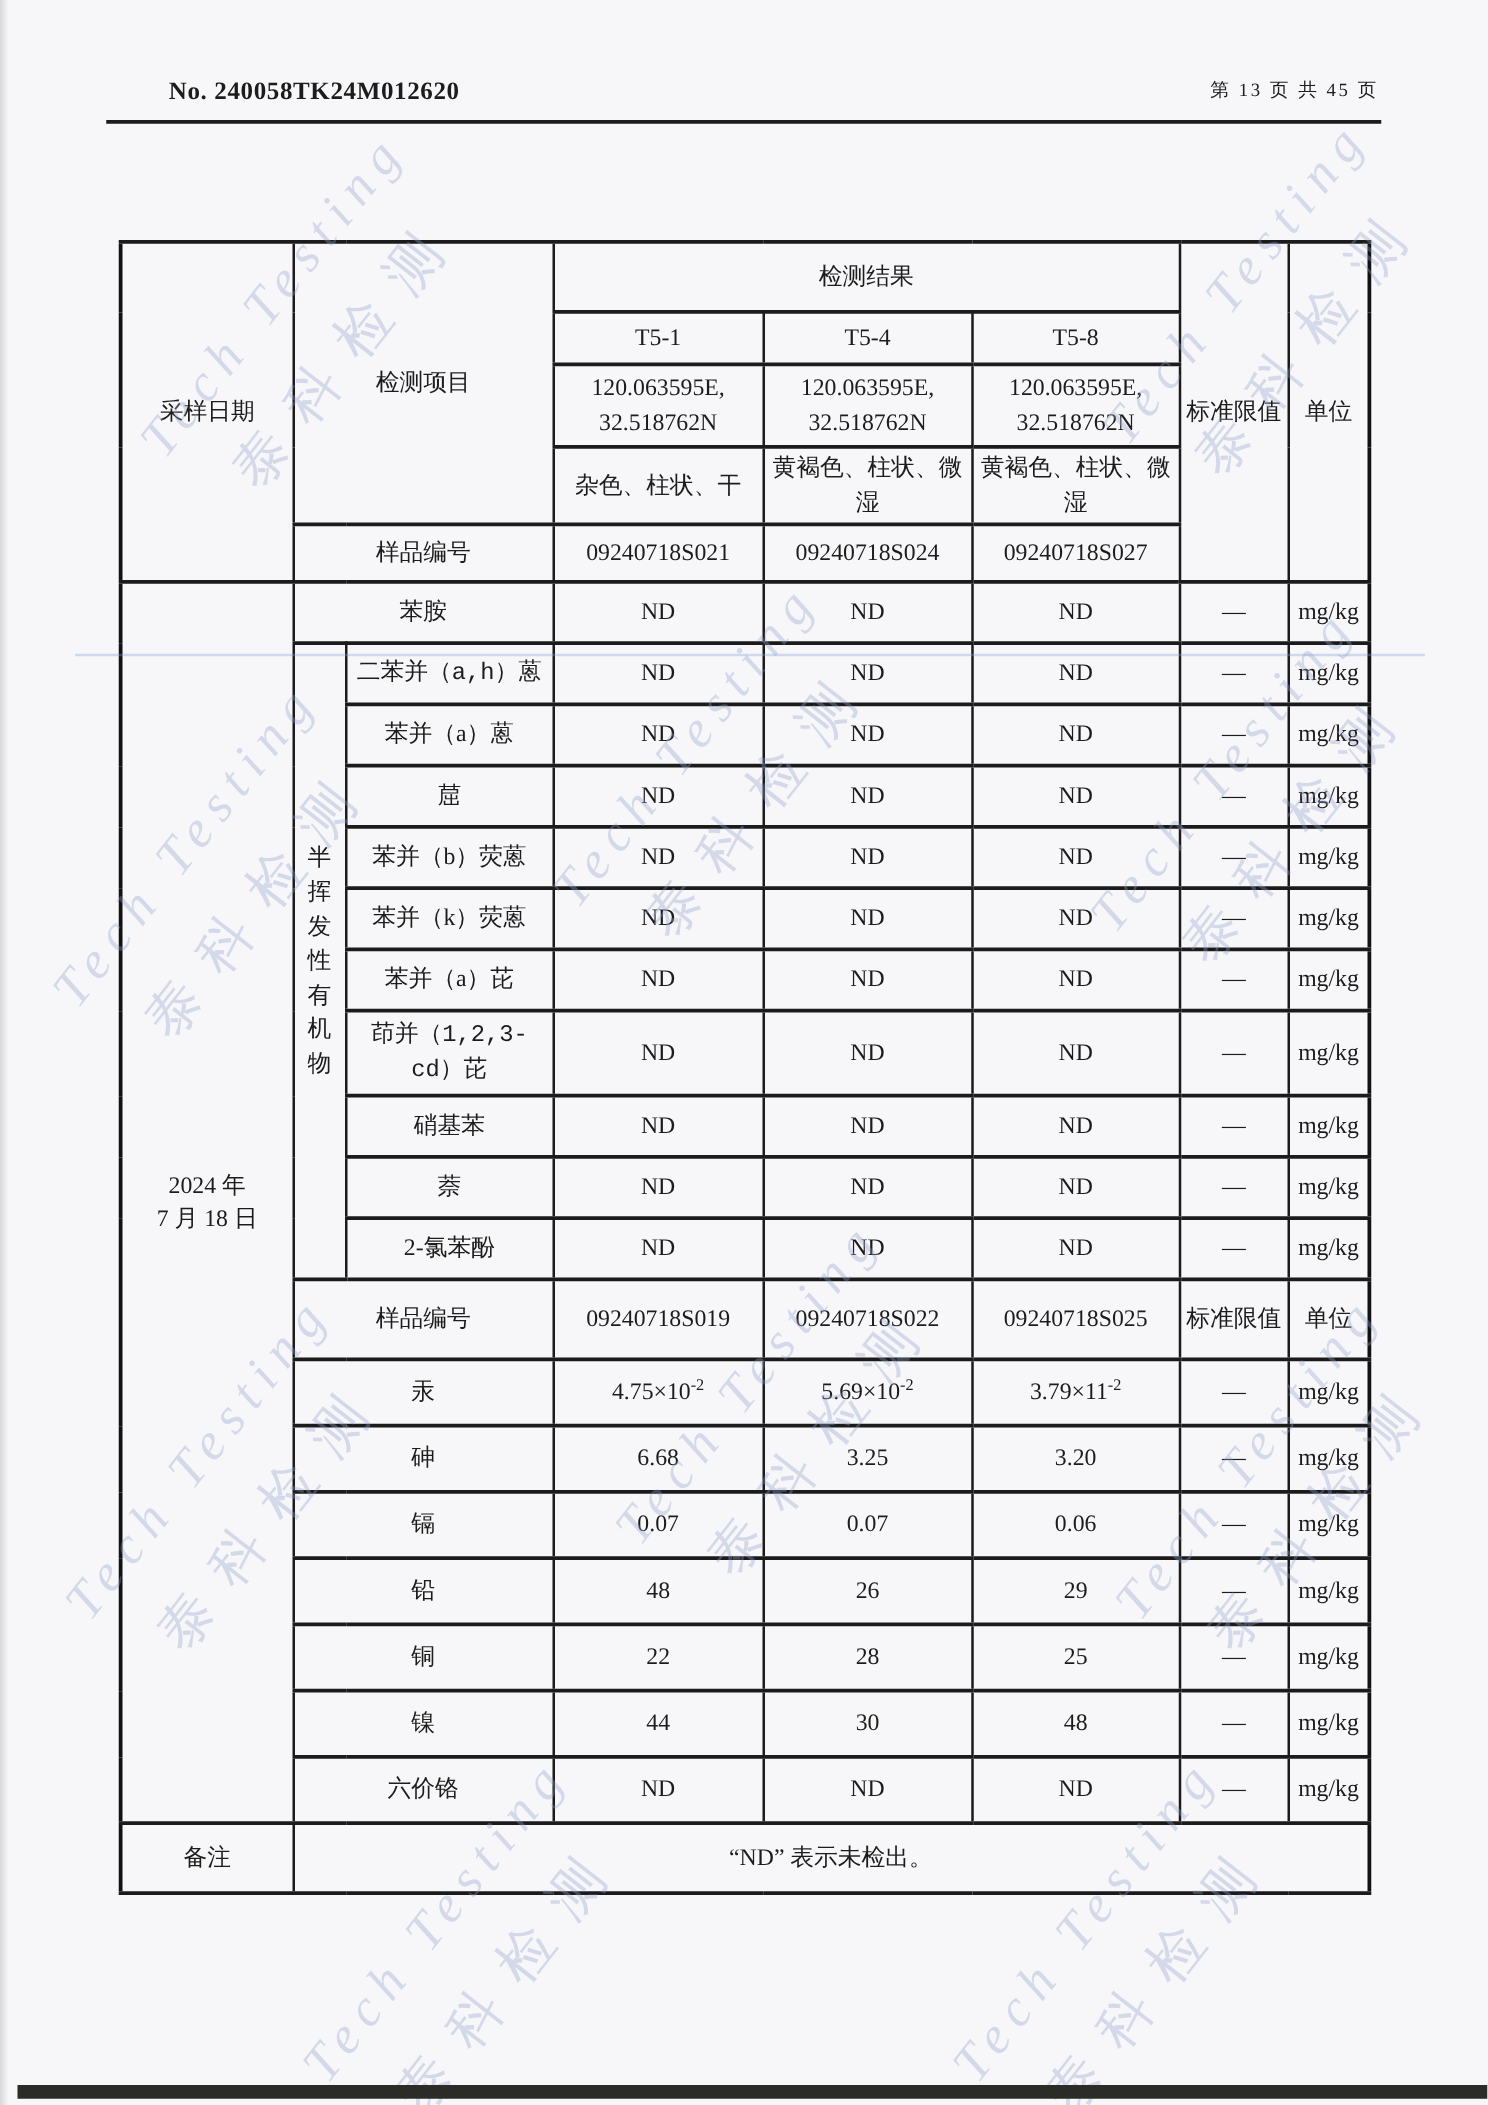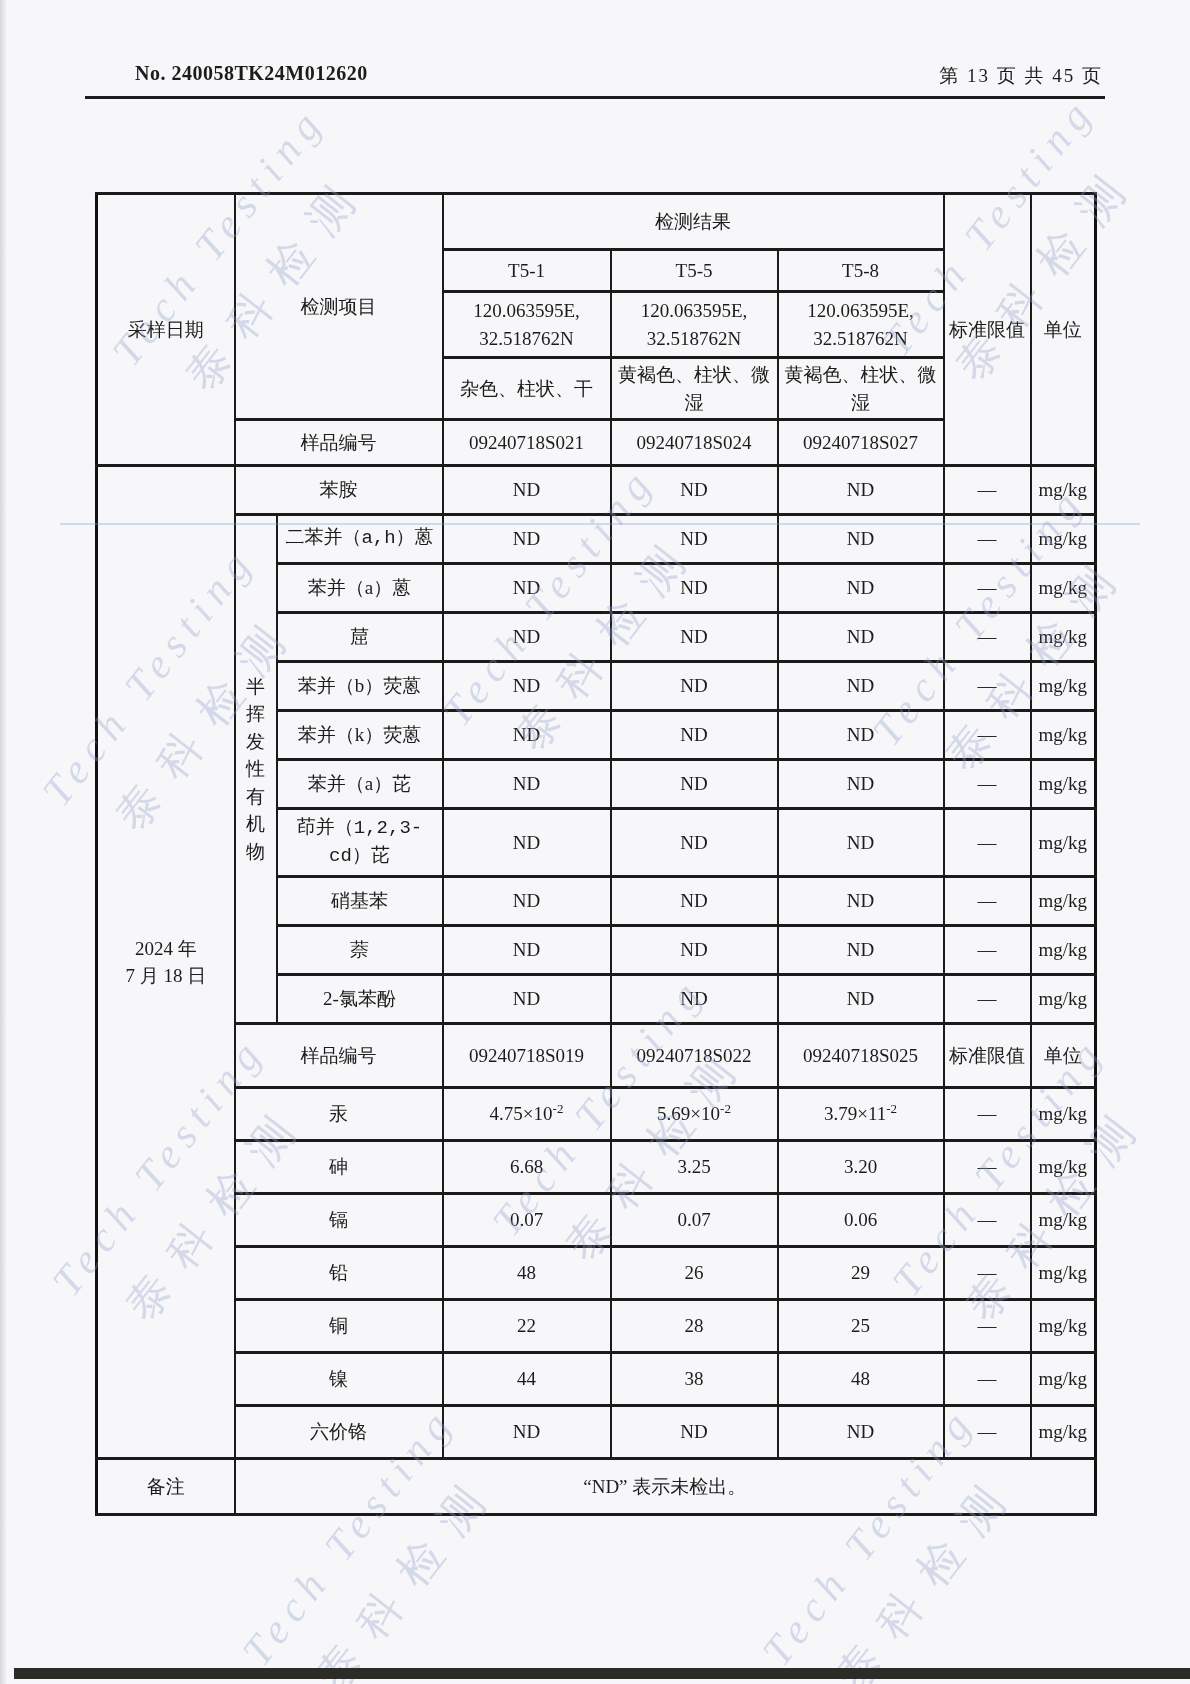--- a/index.html
+++ b/index.html
@@ -9,21 +9,21 @@
     position:relative;
     overflow:hidden;
     font-family:"Liberation Serif","DejaVu Serif",serif;
     color:#1c1c1c;
   }
   .page{position:absolute;inset:0;}
 
   
   .doc-header{position:absolute;top:60px;left:85px;width:1020px;height:40px;}
   .report-no{position:absolute;left:50px;top:2px;font-size:20px;font-weight:bold;letter-spacing:.5px;}
-  .page-info{position:absolute;right:2px;top:3px;font-size:19px;letter-spacing:2px;}
+  .page-info{position:absolute;right:2px;top:3px;font-size:15px;letter-spacing:2px;}
   .header-rule{position:absolute;left:0;top:36px;width:1020px;height:3px;background:#1d1d1d;}
 
   .doc-title{
     position:absolute;top:104px;left:0;width:100%;
     text-align:center;font-size:37px;font-weight:bold;letter-spacing:.32em;
     text-indent:.32em;
   }
 
   
   .tbl-wrap{position:absolute;top:192px;left:95px;}
@@ -101,21 +101,21 @@
       <tbody>
           <tr style="height:56px">
         <td rowspan="5">采样日期</td>
         <td colspan="2" rowspan="4">检测项目</td>
         <td colspan="3">检测结果</td>
         <td rowspan="5" class="limit-head">标准限值</td>
         <td rowspan="5">单位</td>
       </tr>
       <tr style="height:42px">
         <td>T5-1</td>
-        <td>T5-5</td>
+        <td>T5-4</td>
         <td>T5-8</td>
       </tr>
       <tr style="height:66px">
         <td class="coord-cell"><span>120.063595E,</span><br><span>32.518762N</span></td>
         <td class="coord-cell"><span>120.063595E,</span><br><span>32.518762N</span></td>
         <td class="coord-cell"><span>120.063595E,</span><br><span>32.518762N</span></td>
       </tr>
       <tr style="height:60px">
         <td>杂色、柱状、干</td>
         <td>黄褐色、柱状、微湿</td>
@@ -264,21 +264,21 @@
         <td colspan="2">铜</td>
         <td>22</td>
         <td>28</td>
         <td>25</td>
         <td>—</td>
         <td>mg/kg</td>
       </tr>
       <tr style="height:53px">
         <td colspan="2">镍</td>
         <td>44</td>
-        <td>38</td>
+        <td>30</td>
         <td>48</td>
         <td>—</td>
         <td>mg/kg</td>
       </tr>
       <tr style="height:53px">
         <td colspan="2">六价铬</td>
         <td>ND</td>
         <td>ND</td>
         <td>ND</td>
         <td>—</td>

